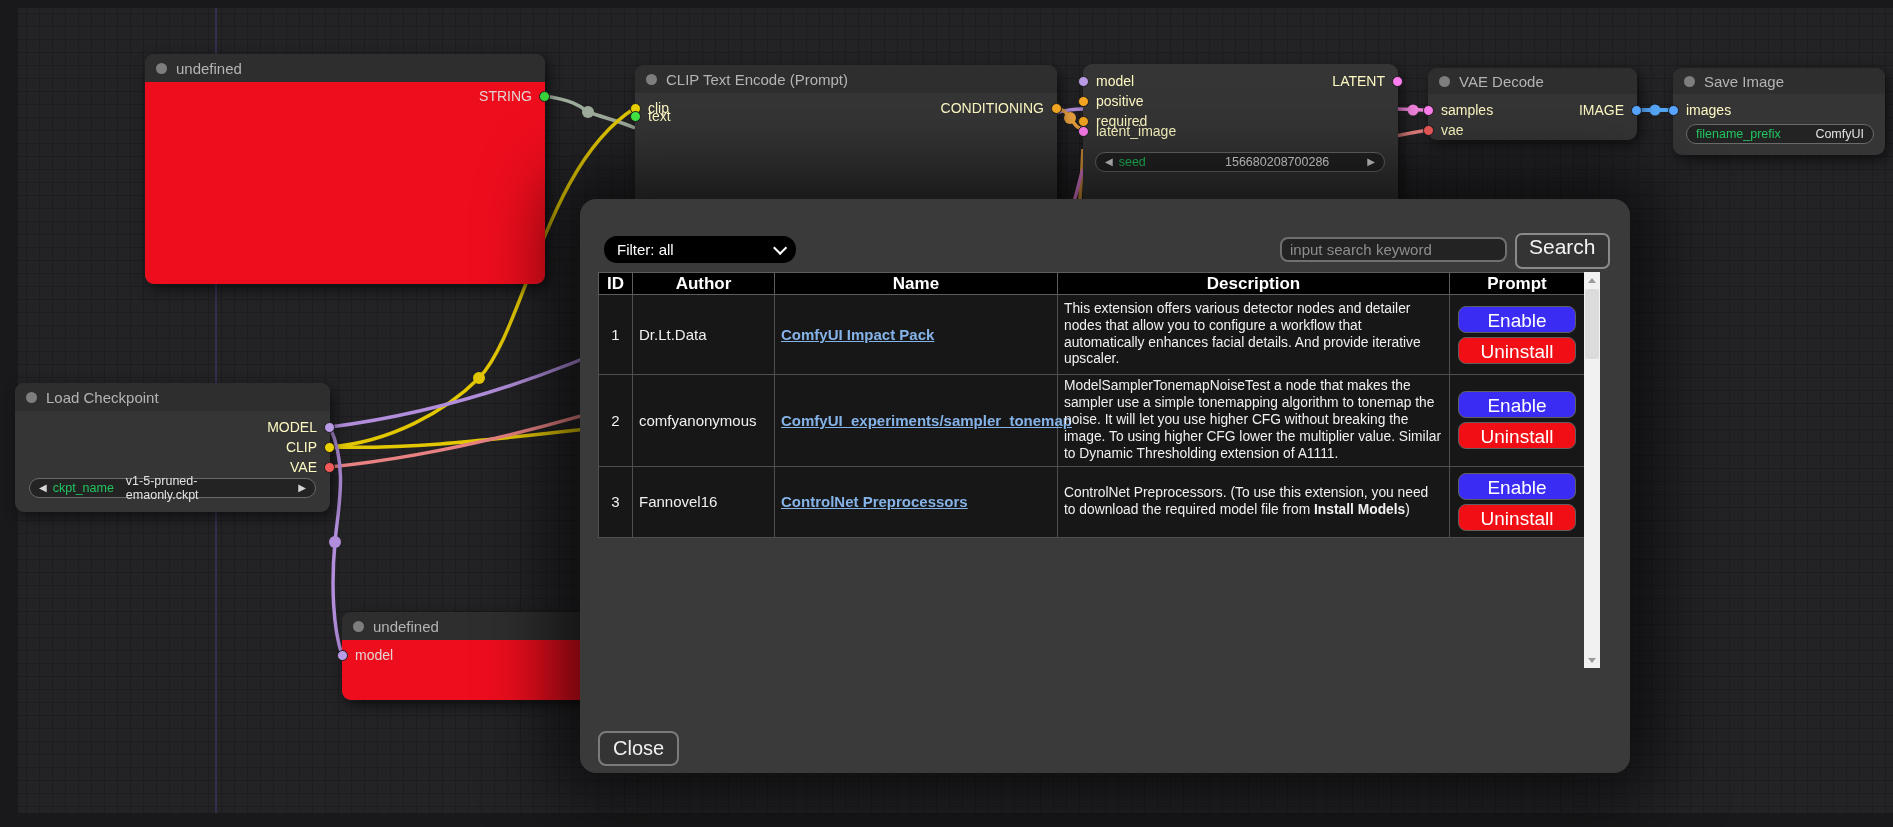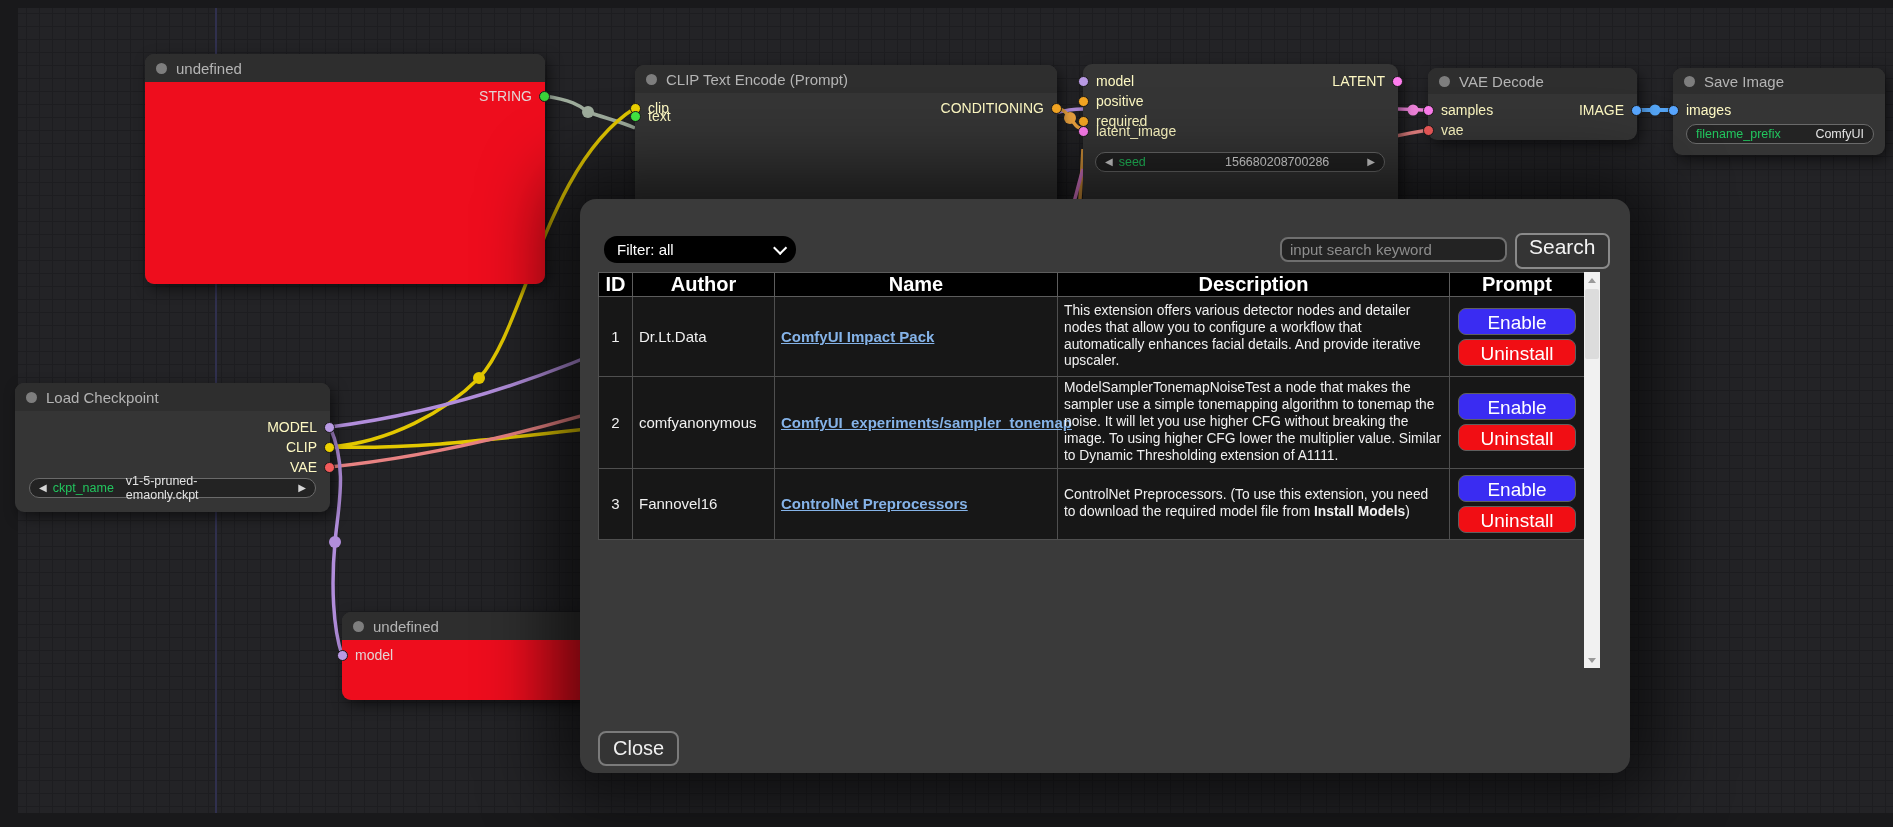--- a/index.html
+++ b/index.html
@@ -51,21 +51,21 @@
   #filter-select{position:absolute;left:24px;top:37px;width:192px;height:27px;background:#000;border-radius:13px;
     color:#fff;font-size:15px;display:flex;align-items:center;justify-content:space-between;padding:0 13px;box-sizing:border-box;cursor:pointer;}
   .chevron{width:8px;height:8px;border-right:2.5px solid #fff;border-bottom:2.5px solid #fff;transform:rotate(45deg) translateY(-3px);}
   #search-input{position:absolute;left:700px;top:38px;width:227px;height:25px;background:#232323;border:2px solid #6f6f6f;
     border-radius:8px;color:#eab308;font-size:15px;padding:0 8px;box-sizing:border-box;outline:none;font-family:"Liberation Sans",sans-serif;}
   #search-input::placeholder{color:#8d8d8d;}
   #search-button{position:absolute;left:935px;top:34px;height:32px;padding:0 12px;background:#343434;border:2px solid #8a8a8a;
     border-radius:7px;color:#f3f3f3;font-size:21px;display:flex;cursor:pointer;}
   #table-wrap{position:absolute;left:18px;top:73px;width:1002px;height:396px;}
   table{border-collapse:collapse;table-layout:fixed;width:986px;}
-  th{background:#000;color:#fff;font-size:20px;font-weight:bold;height:21px;border:1px solid #5d5d5d;padding:0;}
+  th{background:#000;color:#fff;font-size:17px;font-weight:bold;height:21px;border:1px solid #5d5d5d;padding:0;}
   td{background:#171717;border:1px solid #4f4f4f;color:#f0f0f0;font-size:15px;vertical-align:middle;padding:2px 6px;box-sizing:border-box;}
   td.id-cell{text-align:center;}
   a.ext-link{color:#85b3e8;font-weight:bold;text-decoration:underline;}
   td.desc-cell{font-size:13.8px;line-height:1.23;padding:3px 6px;}
   .ibtn{display:block;width:118px;height:27px;margin:4px auto;border-radius:8px;border:1px solid #5f5f5f;color:#fff;
     font-size:19px;line-height:25px;text-align:center;cursor:pointer;box-sizing:border-box;}
   .ibtn.enable{background:#3a2cf2;}
   .ibtn.uninstall{background:#f10e14;}
   #scrollbar{position:absolute;left:986px;top:0;width:16px;height:396px;background:#f1f1f1;}
   .sb-arrow{position:absolute;left:0;width:16px;height:16px;display:flex;align-items:center;justify-content:center;}

